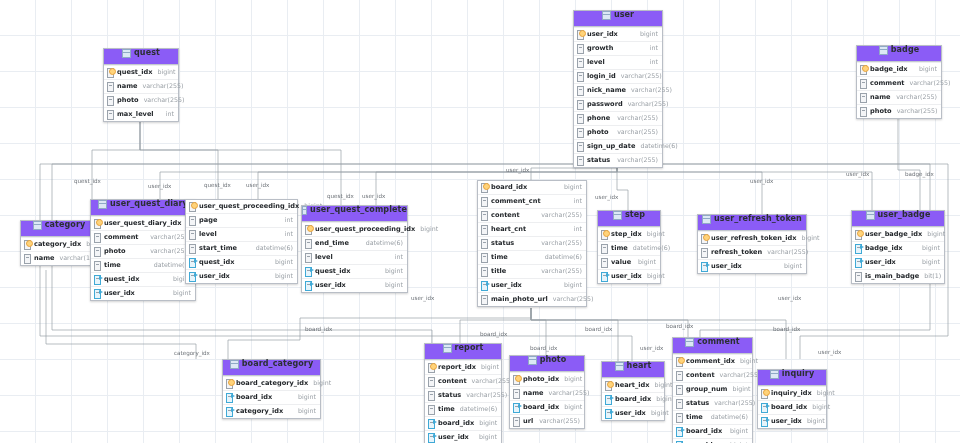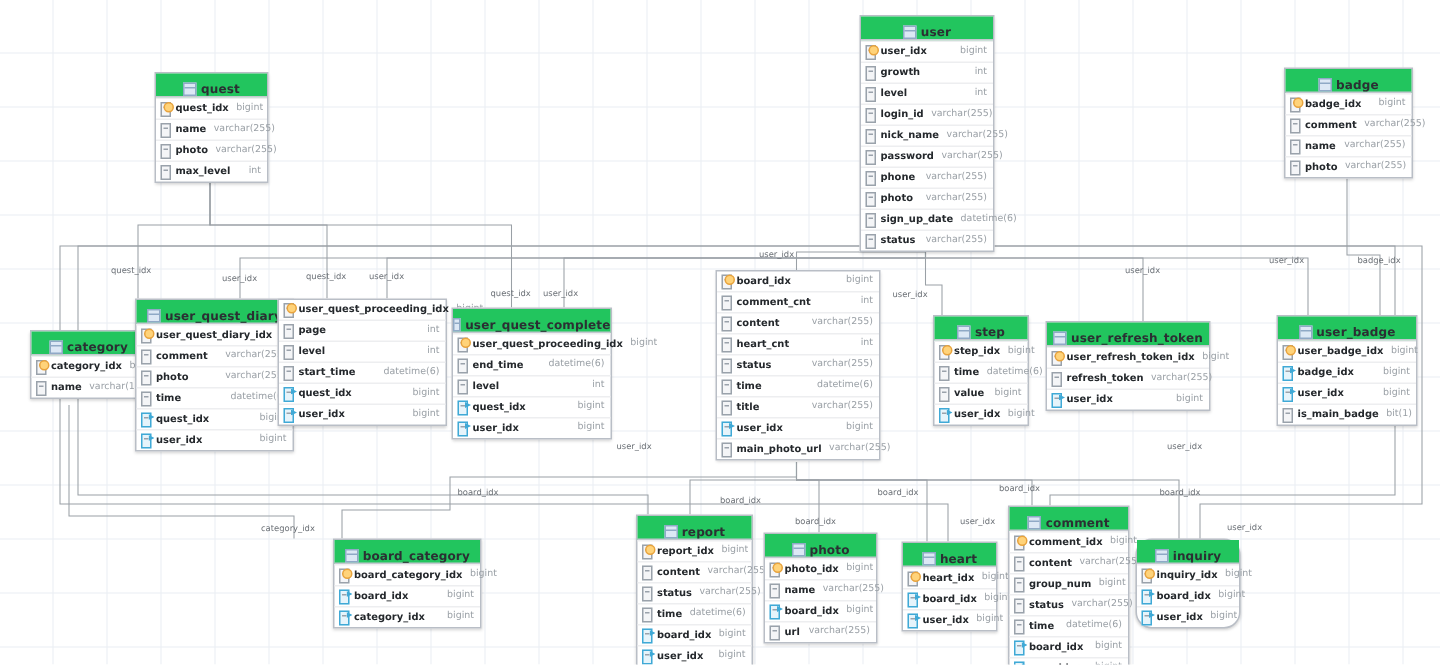--- a/index.html
+++ b/index.html
@@ -21,24 +21,24 @@
   .tbl{
     position:absolute;
     background:#ffffff;
     border:1px solid #b9bec6;
     box-shadow:0 1px 2px rgba(0,0,0,.18);
     font-size:6.6px;
     line-height:1;
     z-index:5;
   }
   .tbl-head{
-    background:#22c55e;
+    background:#8b5cf6;
     border-bottom:1px solid #c3c8cf;
     height:15px;
-    display:flex;align-items:flex-end;justify-content:center;
+    display:flex;align-items:flex-start;justify-content:center;
     gap:3px;
     font-size:8px;
     font-weight:bold;
     color:#2b2f33;
     letter-spacing:.1px;
   }
   .tbl-head .ticon{display:inline-block;width:7px;height:7px;
     border:1px solid #8fa9c6;background:#dce8f5;position:relative;top:0px;}
   .tbl-head .ticon:before{content:"";position:absolute;left:0;top:2px;
     width:100%;height:1px;background:#8fa9c6;}
@@ -476,21 +476,21 @@
       <span class="ctype">bigint</span>
     </div>
     <div class="row">
       <span class="col-icon ">
         <span class="bar"></span>
       </span>
       <span class="cname">main_photo_url</span>
       <span class="ctype">varchar(255)</span>
     </div>
   </div>
-<div class="tbl" style="left: 597px; top: 210px; width: 62px; margin-left: 25px;">
+<div class="tbl" style="left: 597px; top: 210px; width: 62px;">
     <div class="tbl-head">
       <span class="ticon"></span>
       <span>step</span>
     </div>
     <div class="row">
       <span class="col-icon pk">
         <span class="bar"></span>
       </span>
       <span class="cname">step_idx</span>
       <span class="ctype">bigint</span>
@@ -762,21 +762,21 @@
       <span class="ctype">bigint</span>
     </div>
     <div class="row">
       <span class="col-icon fk">
         <span class="bar"></span>
       </span>
       <span class="cname">user_idx</span>
       <span class="ctype">bigint</span>
     </div>
   </div>
-<div class="tbl" style="left: 757px; top: 359px; width: 68px; border-radius: 11px;">
+<div class="tbl" style="left: 757px; top: 369px; width: 68px;">
     <div class="tbl-head">
       <span class="ticon"></span>
       <span>inquiry</span>
     </div>
     <div class="row">
       <span class="col-icon pk">
         <span class="bar"></span>
       </span>
       <span class="cname">inquiry_idx</span>
       <span class="ctype">bigint</span>

